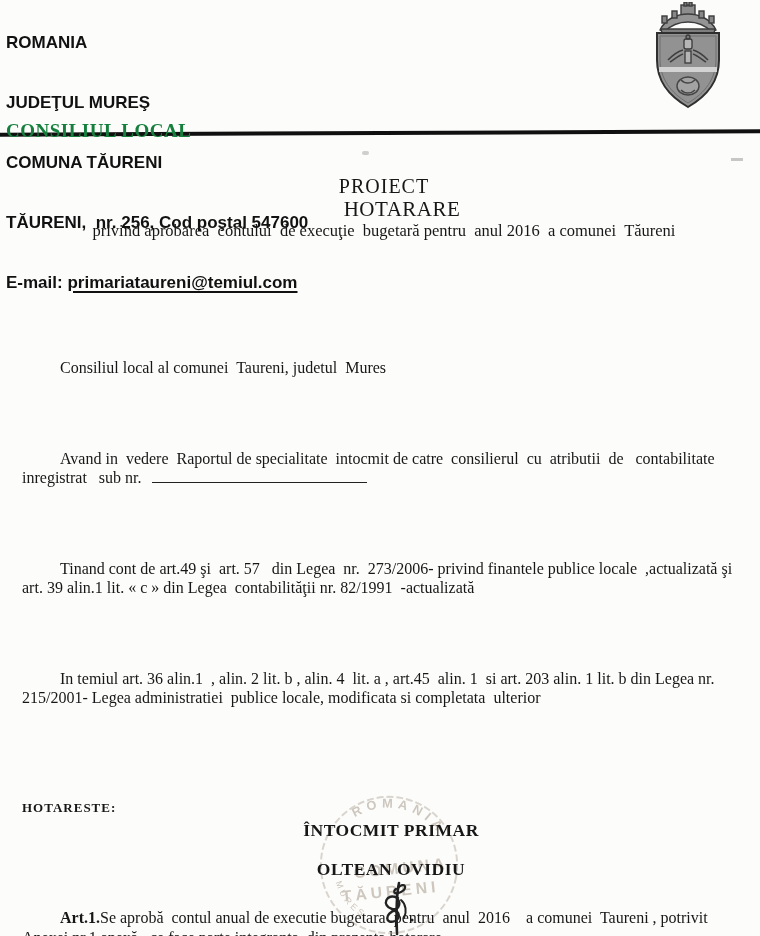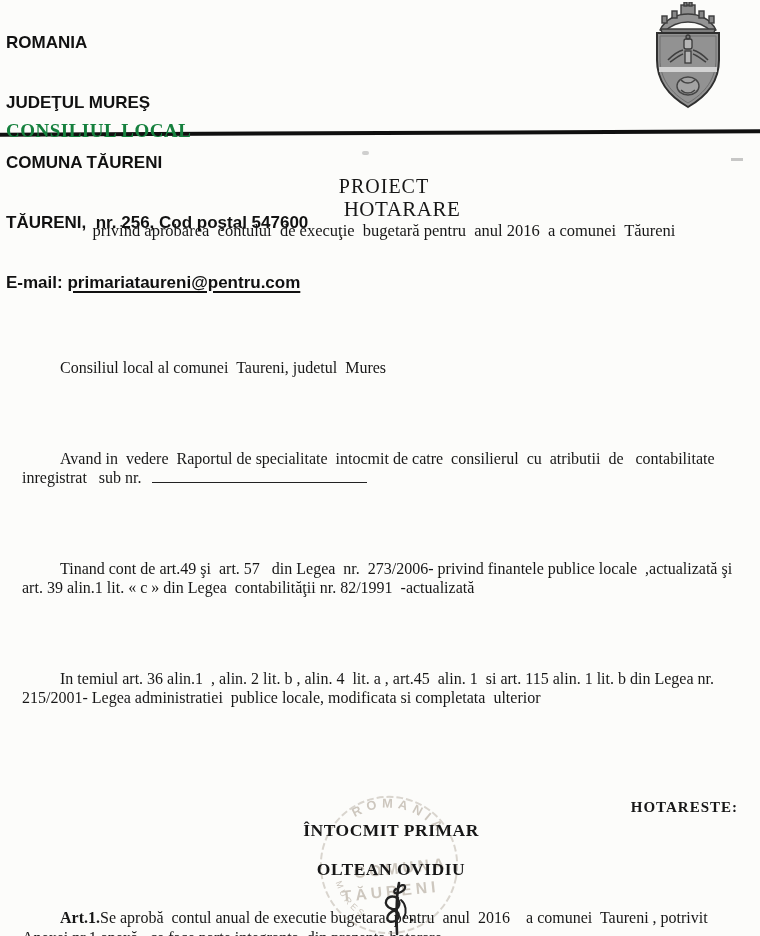--- a/index.html
+++ b/index.html
@@ -40,22 +40,22 @@
 
   
   .doc-body{
     position:absolute;left:6px;top:303px;width:748px;
     font-size:16px;line-height:19.5px;white-space:pre-wrap;
   }
   .doc-body p{margin:16px;text-indent:38px;}
   .blank-line{display:inline-block;width:215px;border-bottom:1.5px solid #222;height:12px;margin-left:6px;}
 
   .hotareste{
-    margin:15px 0 18px 0;text-align:right;text-indent:0 !important;
-    font-weight:bold;font-size:15px;letter-spacing:1px;
+    margin:15px 0 18px 0;text-align:left;text-indent:0 !important;
+    font-weight:bold;font-size:13px;letter-spacing:1px;
   }
   .art-label{font-weight:bold;}
 
   
   .stamp{position:absolute;left:310px;top:786px;width:158px;height:158px;z-index:1;}
   .sig-role{
     position:absolute;left:0;top:820px;width:782px;text-align:center;
     font-weight:bold;font-size:17.5px;letter-spacing:.5px;z-index:2;
   }
   .sig-name{
@@ -67,21 +67,21 @@
 </head>
 <body>
 
 <div class="page">
 
   <div class="letterhead">
     <span class="lh-line">ROMANIA</span>
     <span class="lh-line">JUDEŢUL MUREŞ</span>
     <span class="lh-line">COMUNA TĂURENI</span>
     <span class="lh-line">TĂURENI,  nr. 256, Cod poştal 547600</span>
-    <span class="lh-line"><span>E-mail: </span><span class="email-addr">primariataureni@pentru.com</span></span>
+    <span class="lh-line"><span>E-mail: </span><span class="email-addr">primariataureni@temiul.com</span></span>
   </div>
 
   <svg class="coa" viewBox="0 0 80 110">
 
     <g stroke="#3c3c3c" stroke-width="1.4" fill="#9a9a9a">
       <rect x="33" y="3" width="14" height="11" fill="#8d8d8d"></rect>
       <rect x="36" y="0" width="3" height="4" fill="#777"></rect>
       <rect x="41" y="0" width="3" height="4" fill="#777"></rect>
       <path d="M12,28 C18,16 30,12 40,12 C50,12 62,16 68,28 L64,30 C56,22 48,20 40,20 C32,20 24,22 16,30 Z" fill="#949494"></path>
       <rect x="14" y="14" width="5" height="7" fill="#888"></rect>
@@ -123,21 +123,21 @@
   <div class="title-block">
     <div class="kicker">PROIECT</div>
     <div class="main-title">HOTARARE</div>
     <div class="subtitle">privind aprobarea  contului  de execuţie  bugetară pentru  anul 2016  a comunei  Tăureni</div>
   </div>
 
   <div class="doc-body">
     <p><span>Consiliul local al comunei  Taureni, judetul  Mures</span></p>
     <p><span>Avand in  vedere  Raportul de specialitate  intocmit de catre  consilierul  cu  atributii  de   contabilitate inregistrat   sub nr. </span><span class="blank-line"></span></p>
     <p><span>Tinand cont de art.49 şi  art. 57   din Legea  nr.  273/2006- privind finantele publice locale  ,actualizată şi art. 39 alin.1 lit. « c » din Legea  contabilităţii nr. 82/1991  -actualizată</span></p>
-    <p><span>In temiul art. 36 alin.1  , alin. 2 lit. b , alin. 4  lit. a , art.45  alin. 1  si art. 115 alin. 1 lit. b din Legea nr. 215/2001- Legea administratiei  publice locale, modificata si completata  ulterior</span></p>
+    <p><span>In temiul art. 36 alin.1  , alin. 2 lit. b , alin. 4  lit. a , art.45  alin. 1  si art. 203 alin. 1 lit. b din Legea nr. 215/2001- Legea administratiei  publice locale, modificata si completata  ulterior</span></p>
 
     <p class="hotareste">HOTARESTE:</p>
 
     <p><span class="art-label">Art.1.</span><span>Se aprobă  contul anual de executie bugetara  pentru  anul  2016    a comunei  Taureni , potrivit Anexei nr.1,anexă   ce face parte integranta  din prezenta hotarare.</span></p>
     <p><span class="art-label">Art.2.</span><span>Primarul comunei  si consilierul  cu  atributii  de contabilitate vor duce la indeplinire prezenta hotarare.</span></p>
     
 
     
   </div>
 

